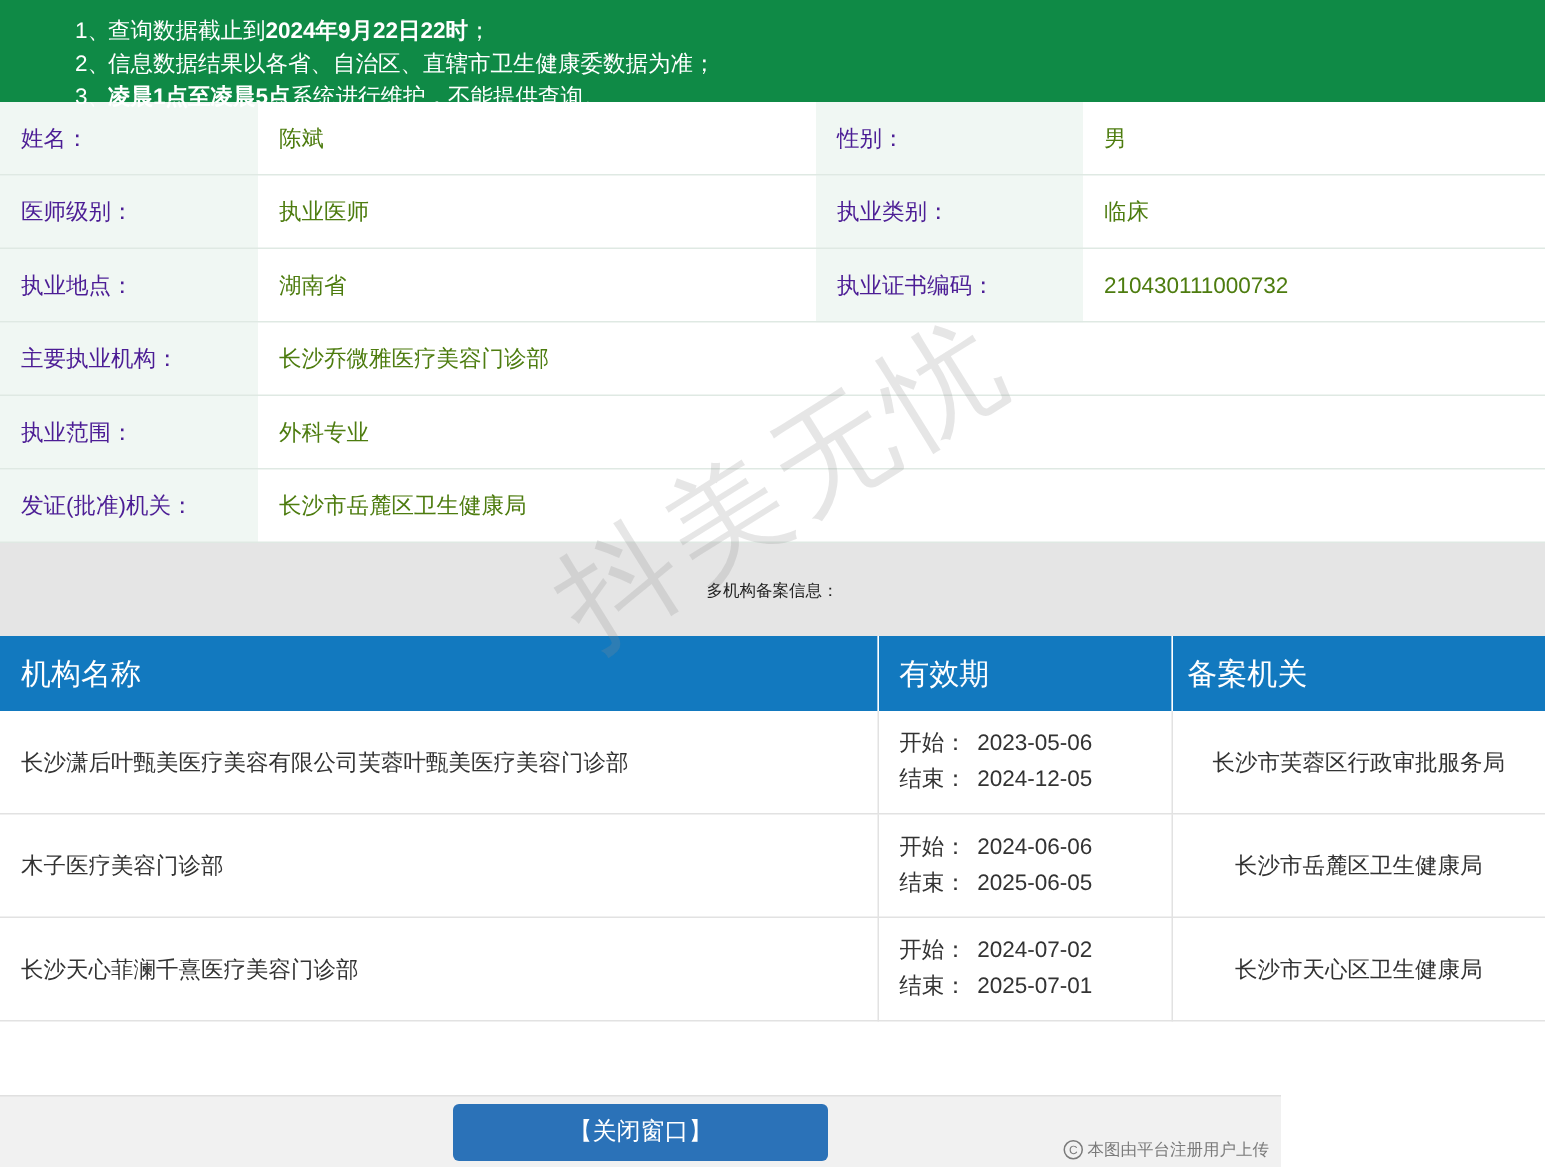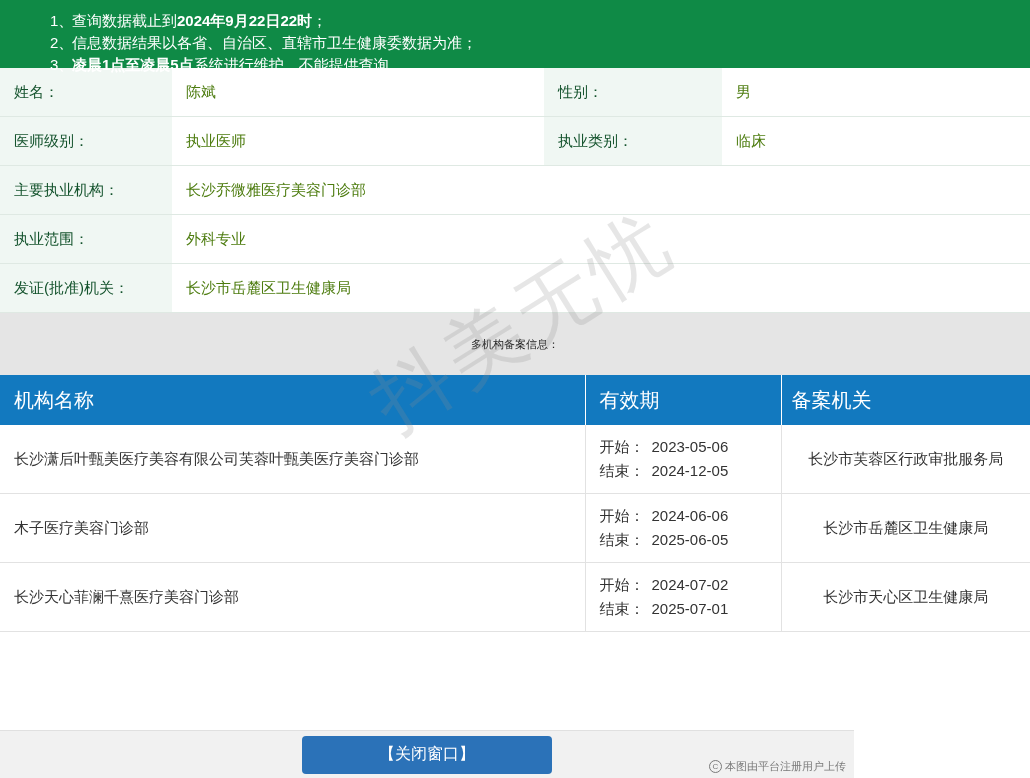--- a/index.html
+++ b/index.html
@@ -49,21 +49,21 @@
   .info-table td {
     border-bottom: 1px solid #dfe9e3;
     height: 48px;
     padding: 0 0 0 14px;
     font-size: 15px;
     vertical-align: middle;
     background: #ffffff;
   }
   .info-table td.lbl {
     background: #f0f7f3;
-    color: #14532d;
+    color: #4c1d95;
   }
   .c1 { width: 172px; }
   .c2 { width: 372px; }
   .c3 { width: 178px; }
   .c4 { width: 308px; }
   .val { color: #4d7c0f; }
 
   
   .subtitle-row {
     height: 62px;
@@ -210,20 +210,26 @@
       <td class="lbl">性别：</td>
       <td class="val">男</td>
     </tr>
     <tr>
       <td class="lbl">医师级别：</td>
       <td class="val">执业医师</td>
       <td class="lbl">执业类别：</td>
       <td class="val">临床</td>
     </tr>
     <tr>
+      <td class="lbl">执业地点：</td>
+      <td class="val">湖南省</td>
+      <td class="lbl">执业证书编码：</td>
+      <td class="val">210430111000732</td>
+    </tr>
+    <tr>
       <td class="lbl">主要执业机构：</td>
       <td class="val" colspan="3">长沙乔微雅医疗美容门诊部</td>
     </tr>
     <tr>
       <td class="lbl">执业范围：</td>
       <td class="val" colspan="3">外科专业</td>
     </tr>
     <tr>
       <td class="lbl">发证(批准)机关：</td>
       <td class="val" colspan="3">长沙市岳麓区卫生健康局</td>

